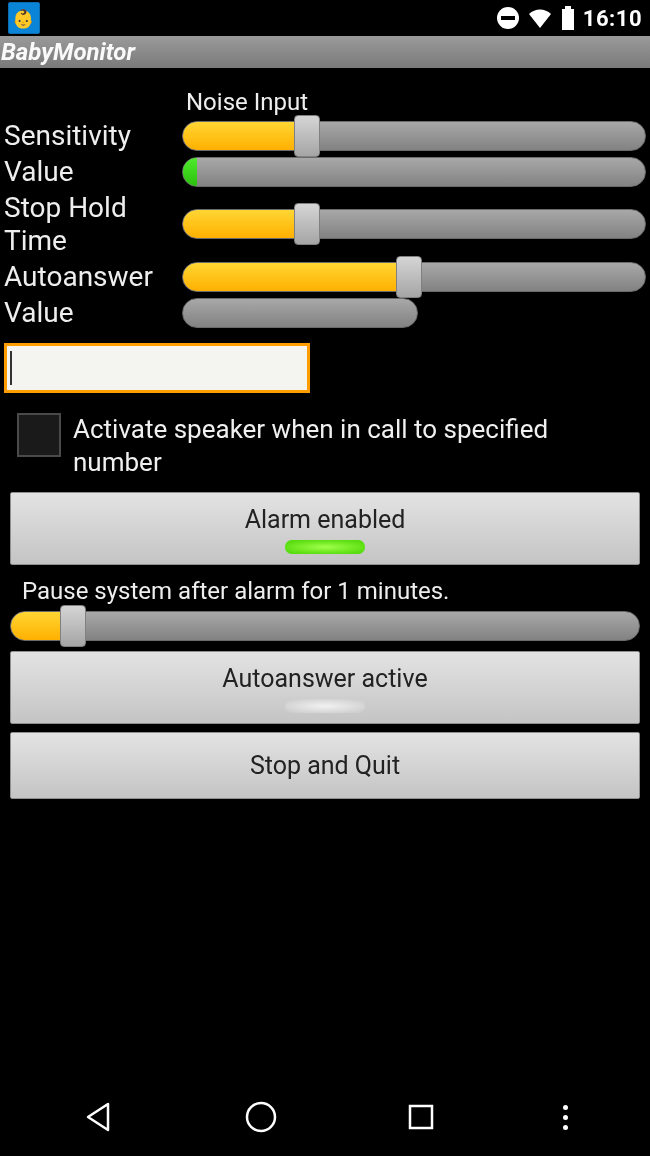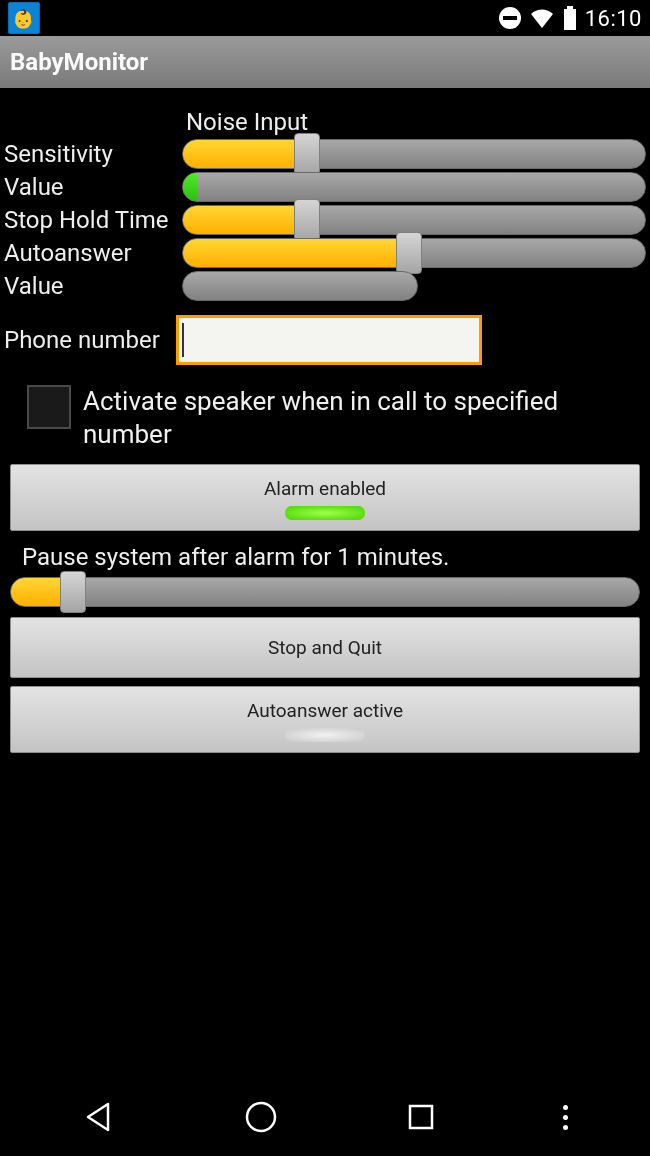--- a/index.html
+++ b/index.html
@@ -35,45 +35,46 @@
   .dnd-icon {
     width: 22px; height: 22px;
     border-radius: 50%;
     background: #fff;
     position: relative;
   }
   .dnd-icon::after{
     content:"";position:absolute;left:4px;right:4px;top:9px;height:4px;background:#000;
   }
   .wifi-icon svg, .batt-icon svg { display:block; }
-  .clock { font-weight: 400; letter-spacing: 0.5px;}
+  .clock { font-weight: 700; letter-spacing: 0.5px;}
   
   .title-bar {
-    height: 52px;
+    height: 32px;
     background: linear-gradient(#9a9a9a,#7a7a7a);
     display: flex; align-items: center;
-    padding: 0 10px;
+    padding: 0 1px;
     font-size: 24px;
     font-weight: bold;
     color: #fafafa;
+    font-style: italic;
   }
   .content { padding: 2px 4px 0 4px; }
   .section-header {
     font-size: 24px;
     color: #eee;
     margin: 18px 0 2px 182px;
   }
   .row {
     display: flex;
     align-items: center;
     margin: 3px 0;
   }
   .row .label {
     width: 178px;
-    font-size: 24px;
+    font-size: 28px;
     color: #eee;
   }
   .slider-wrap, .bar-wrap {
     flex: 1;
     height: 30px;
     position: relative;
   }
   .track {
     position: absolute;
     left: 0; right: 0;
@@ -108,42 +109,42 @@
     background: #f4f4f1;
     border: 3px solid #ff9c00;
     font-size: 22px;
     padding: 0 6px;
     color:#222;
   }
   .checkbox-row {
     display: flex;
     align-items: flex-start;
     gap: 12px;
-    margin: 20px 6px 14px 23px;
+    margin: 20px 6px 14px 13px;
   }
   .checkbox {
     width: 44px; height: 44px;
     background: #1a1a1a;
     border: 2px solid #4a4a4a;
     flex-shrink: 0;
   }
   .checkbox-label {
     font-size: 26px;
     color: #f0f0f0;
     line-height: 1.25;
   }
   .big-button {
     margin: 8px 6px;
     background: linear-gradient(#e3e3e3,#c4c4c4);
     border: 1px solid #8f8f8f;
     border-radius: 2px;
     text-align: center;
     padding: 12px 0 10px 0;
     color: #222;
-    font-size: 19px;
+    font-size: 25px;
   }
   .led {
     display: block;
     margin: 6px auto 0;
     width: 80px; height: 14px;
     border-radius: 7px;
   }
   .led-green { background: radial-gradient(#9fff4a,#4ad400); box-shadow: 0 0 4px #58e016 inset; }
   .led-gray  { background: radial-gradient(#f2f2f2,#c8c8c8); }
   .pause-label {
@@ -243,21 +244,20 @@
   </div>
 
   <div class="row">
     <div class="label">Value</div>
     <div class="bar-wrap short-bar">
       <div class="track"></div>
     </div>
   </div>
 
   <div class="row phone-row">
-    <div class="label" style="width:172px">Phone number</div>
     <div style="flex:1;position:relative">
       <input class="phone-input" type="text" value="" style="">
       <div class="caret-blink"></div>
     </div>
   </div>
 
   <div class="checkbox-row">
     <div class="checkbox"></div>
     <div class="checkbox-label">Activate speaker when in call to specified number</div>
   </div>
@@ -268,27 +268,27 @@
   </div>
 
   <div class="pause-label">Pause system after alarm for 1 minutes.</div>
   <div class="full-slider">
     <div class="track">
         <div class="fill-yellow" style="width: 10%;"></div>
       </div>
     <div class="thumb" style="left: calc(10% - 13px);"></div>
   </div>
 
-  <div class="big-button" style="padding:18px 0">
-    <span>Stop and Quit</span>
-  </div>
-
   <div class="big-button">
     <span>Autoanswer active</span>
     <span class="led led-gray"></span>
+  </div>
+
+  <div class="big-button" style="padding:18px 0">
+    <span>Stop and Quit</span>
   </div>
 </div>
 
 <div class="nav-bar">
   <div class="nav-btn">
     <svg width="34" height="34" viewBox="0 0 34 34">
         <path d="M26 4 L26 30 L6 17 Z" fill="none" stroke="#fff" stroke-width="2.5" stroke-linejoin="round"></path>
       </svg>
   </div>
   <div class="nav-btn">

